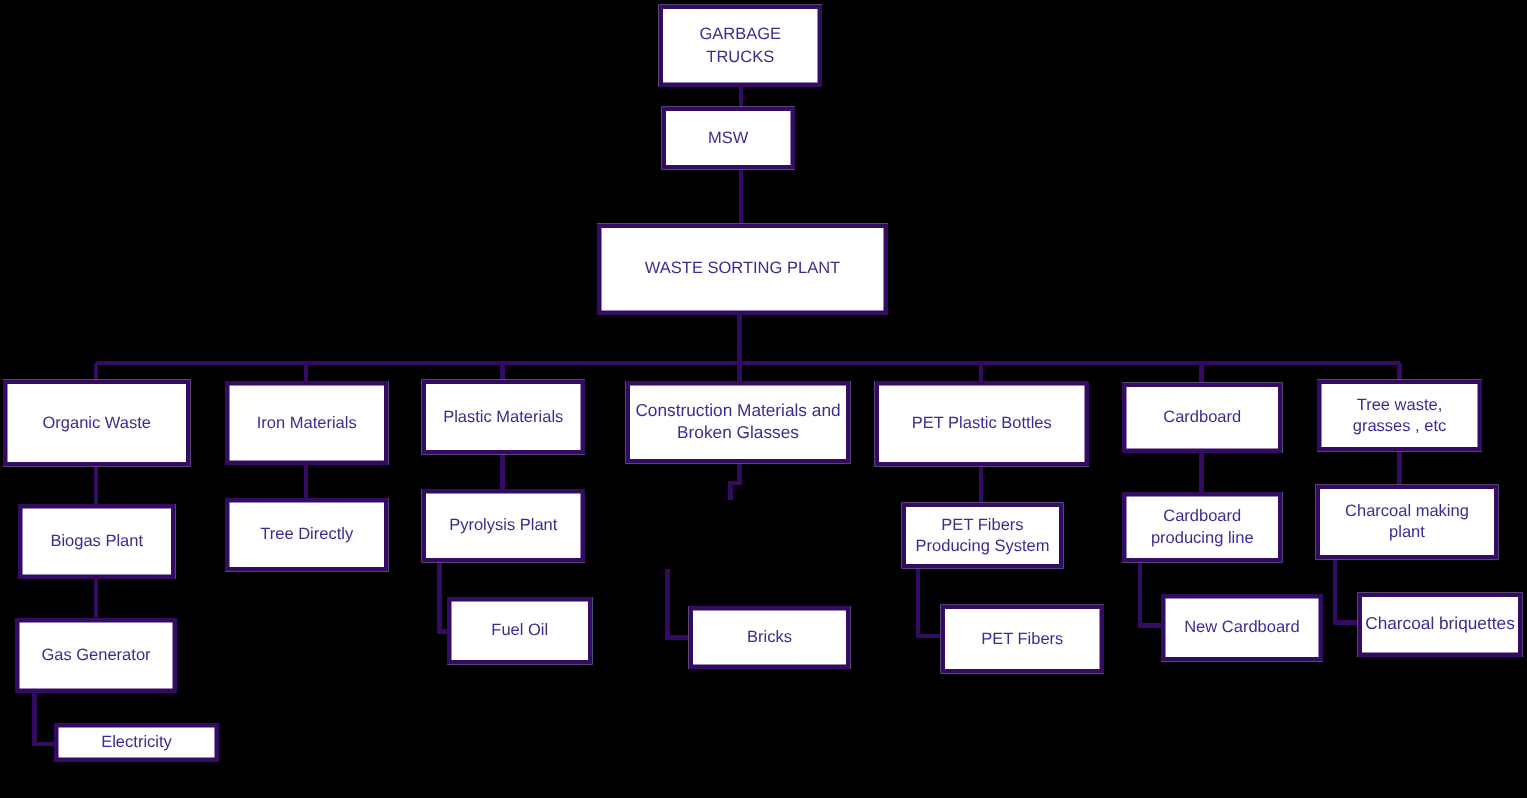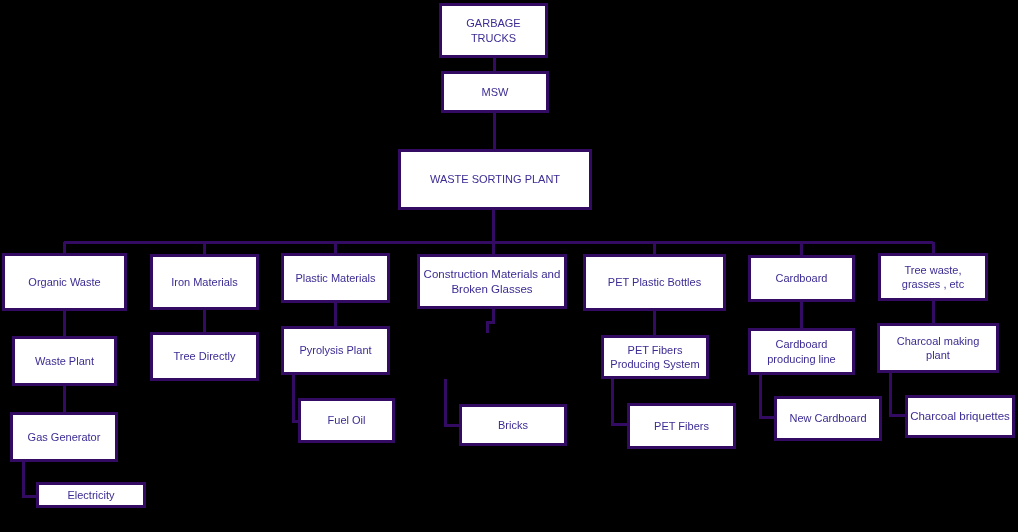--- a/index.html
+++ b/index.html
@@ -72,21 +72,21 @@
     <polyline points="760,374 760,417 775,417"></polyline>
 
     <polyline points="933,300 933,324"></polyline>
     <polyline points="890,371 890,415 906,415"></polyline>
   </svg>
 
   <div class="node" style="left:439px;top:3px;width:109px;height:55px">
     <span class="lbl">GARBAGE
 TRUCKS</span>
   </div>
-  <div class="node" style="left:441px;top:71px;width:108px;height:42px">
+  <div class="node" style="left:441px;top:71px;width:89px;height:42px">
     <span class="lbl">MSW</span>
   </div>
   <div class="node" style="left:398px;top:149px;width:194px;height:61px">
     <span class="lbl">WASTE SORTING PLANT</span>
   </div>
 
   <div class="node" style="left:2px;top:253px;width:125px;height:58px">
     <span class="lbl">Organic Waste</span>
   </div>
   <div class="node" style="left:150px;top:254px;width:109px;height:56px">
@@ -104,21 +104,21 @@
   </div>
   <div class="node" style="left:748px;top:255px;width:107px;height:47px">
     <span class="lbl">Cardboard</span>
   </div>
   <div class="node" style="left:878px;top:253px;width:110px;height:48px">
     <span class="lbl">Tree waste,
 grasses , etc</span>
   </div>
 
   <div class="node" style="left:12px;top:336px;width:105px;height:50px">
-    <span class="lbl">Waste Plant</span>
+    <span class="lbl">Biogas Plant</span>
   </div>
   <div class="node" style="left:150px;top:332px;width:109px;height:49px">
     <span class="lbl">Tree Directly</span>
   </div>
   <div class="node" style="left:281px;top:326px;width:109px;height:49px">
     <span class="lbl">Pyrolysis Plant</span>
   </div>
   <div class="node" style="left:601px;top:335px;width:108px;height:44px">
     <span class="lbl">PET Fibers
 Producing System</span>

